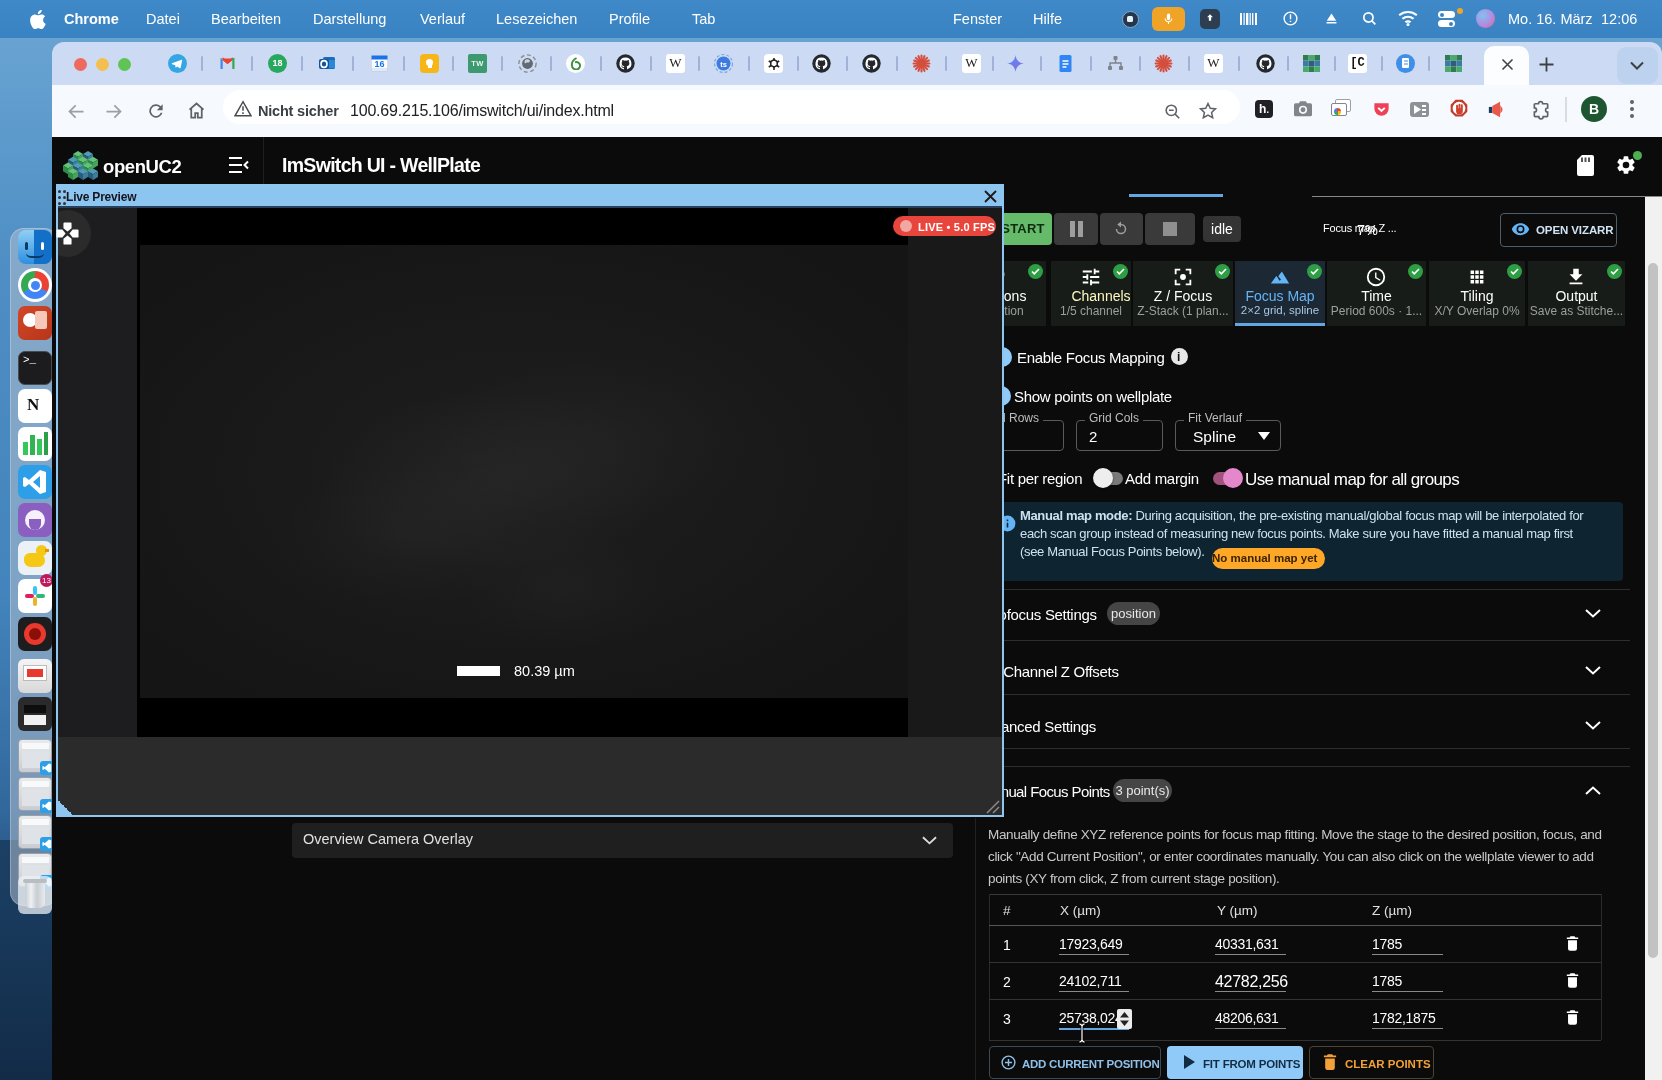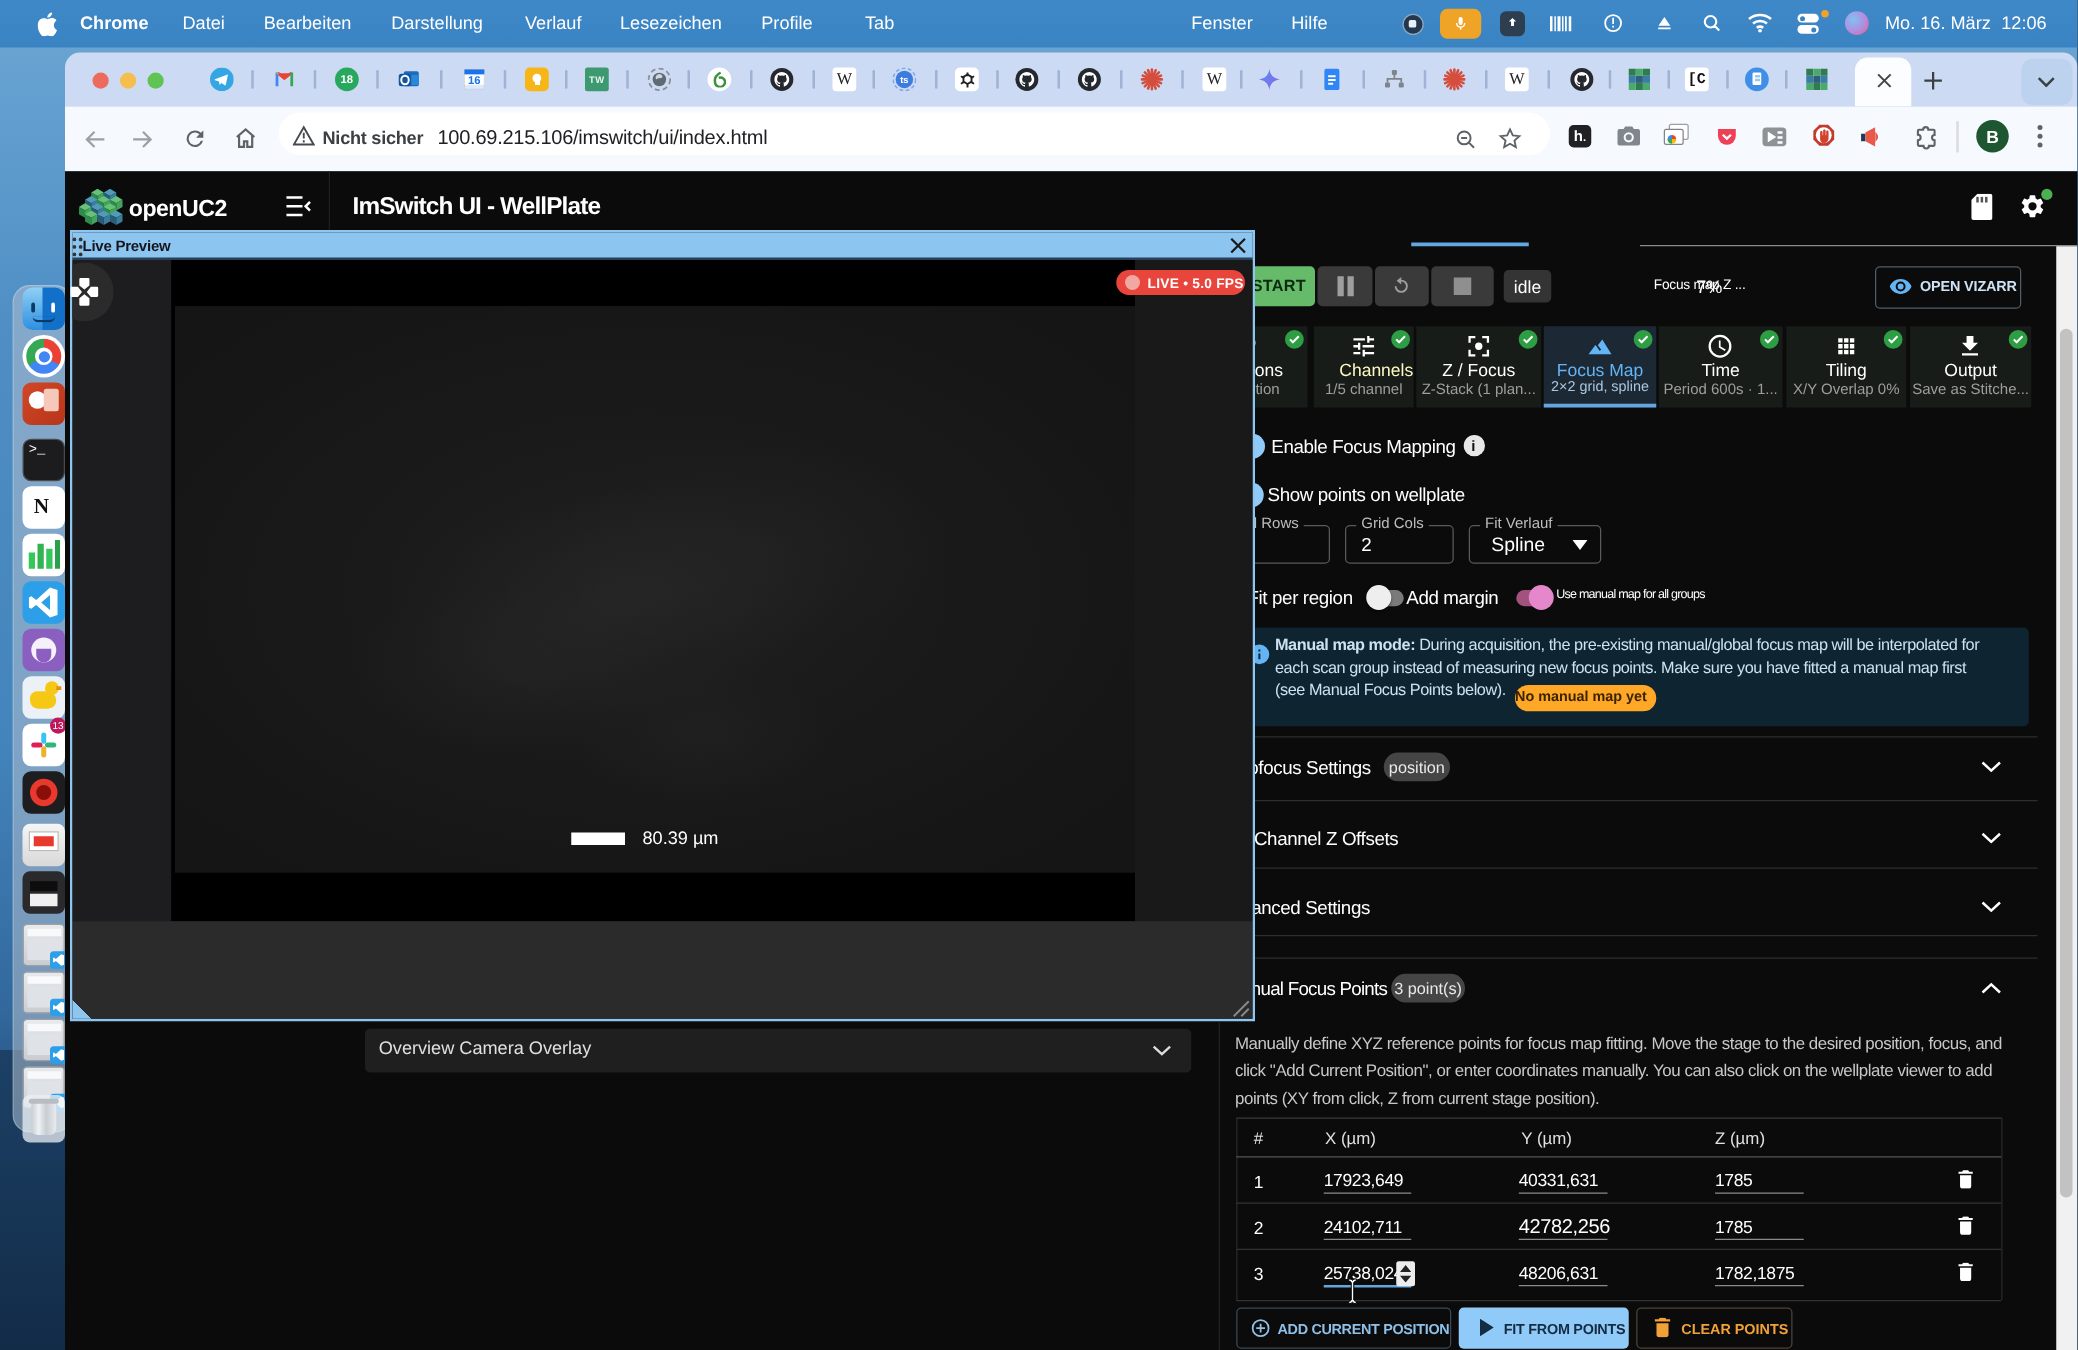--- a/index.html
+++ b/index.html
@@ -645,21 +645,21 @@
 <span class="abs wtxt" style="left:1193px;top:428px;font-size:15.5px">Spline</span>
 <svg class="abs" style="left:1258px;top:432px" width="12" height="8" viewBox="0 0 12 8">
       <path fill="#fff" d="M0 0h12L6 8z"></path>
     </svg>
 <span class="abs wtxt" style="left:998px;top:470px;font-size:15px;letter-spacing:-0.3px">Fit per region</span>
 <div class="abs" style="left:1097px;top:472px;width:26px;height:13px;border-radius:7px;background:#7a7a7a"></div>
 <div class="abs" style="left:1093px;top:468px;width:20px;height:20px;border-radius:50%;background:#eee;box-shadow:0 1px 2px rgba(0,0,0,0.5)"></div>
 <span class="abs wtxt" style="left:1125px;top:470px;font-size:15px;letter-spacing:-0.3px">Add margin</span>
 <div class="abs" style="left:1213px;top:472px;width:26px;height:13px;border-radius:7px;background:#a1537e"></div>
 <div class="abs" style="left:1223px;top:468px;width:20px;height:20px;border-radius:50%;background:#e487cb"></div>
-<span class="abs wtxt" style="left:1245px;top:470px;font-size:10px;letter-spacing:-0.6px">Use manual map for all groups</span>
+<span class="abs wtxt" style="left:1245px;top:470px;font-size:17px;letter-spacing:-0.6px">Use manual map for all groups</span>
 <div class="abs" style="left:985px;top:502px;width:638px;height:79px;background:#0f2431;border-radius:4px"></div>
 <svg class="abs" style="left:998px;top:514px" width="19" height="19" viewBox="0 0 24 24">
       <path fill="#64b5f6" d="M12 2a10 10 0 1 0 0 20 10 10 0 0 0 0-20zm1 15h-2v-6h2zm0-8h-2V7h2z"></path>
     </svg>
 <div class="abs" style="left:1020px;top:507px;font-size:13px;line-height:18px;color:#cde1f0;letter-spacing:-0.35px;white-space:nowrap"><b>Manual map mode:</b> During acquisition, the pre-existing manual/global focus map will be interpolated for<br>each scan group instead of measuring new focus points. Make sure you have fitted a manual map first<br>(see Manual Focus Points below).</div>
 <div class="abs" style="left:1212px;top:548px;width:113px;height:21px;background:#ffa726;border-radius:11px;color:#3a2300;font-size:11.5px;font-weight:bold;text-align:left;line-height:21px;white-space:nowrap">No manual map yet</div>
 <div class="abs" style="left:985px;top:589px;width:645px;height:1px;background:#2e2e2e"></div>
 <span class="abs wtxt" style="left:977px;top:606px;font-size:15px;letter-spacing:-0.3px">Autofocus Settings</span>
 <div class="abs" style="left:1107px;top:602px;width:53px;height:23px;background:#454545;border-radius:12px;color:#e8e8e8;font-size:13px;text-align:center;line-height:23px">position</div>
 <svg class="abs" style="left:1585px;top:609px" width="16" height="9" viewBox="0 0 16 9">

